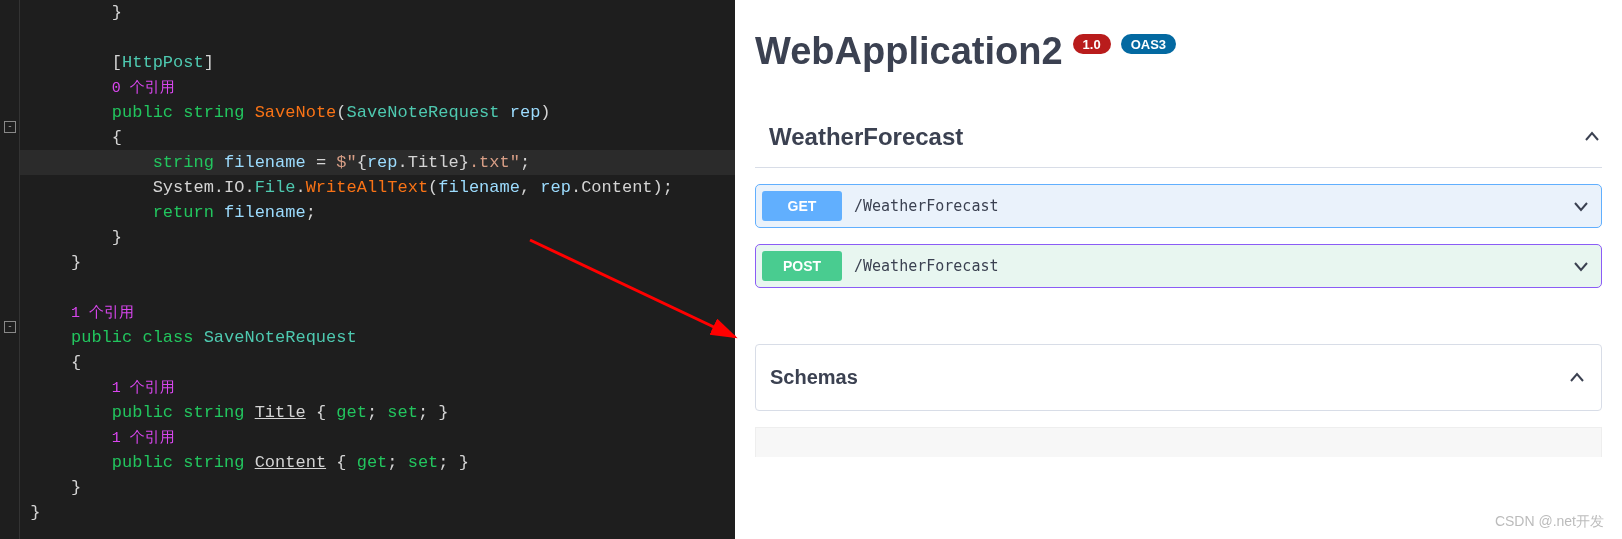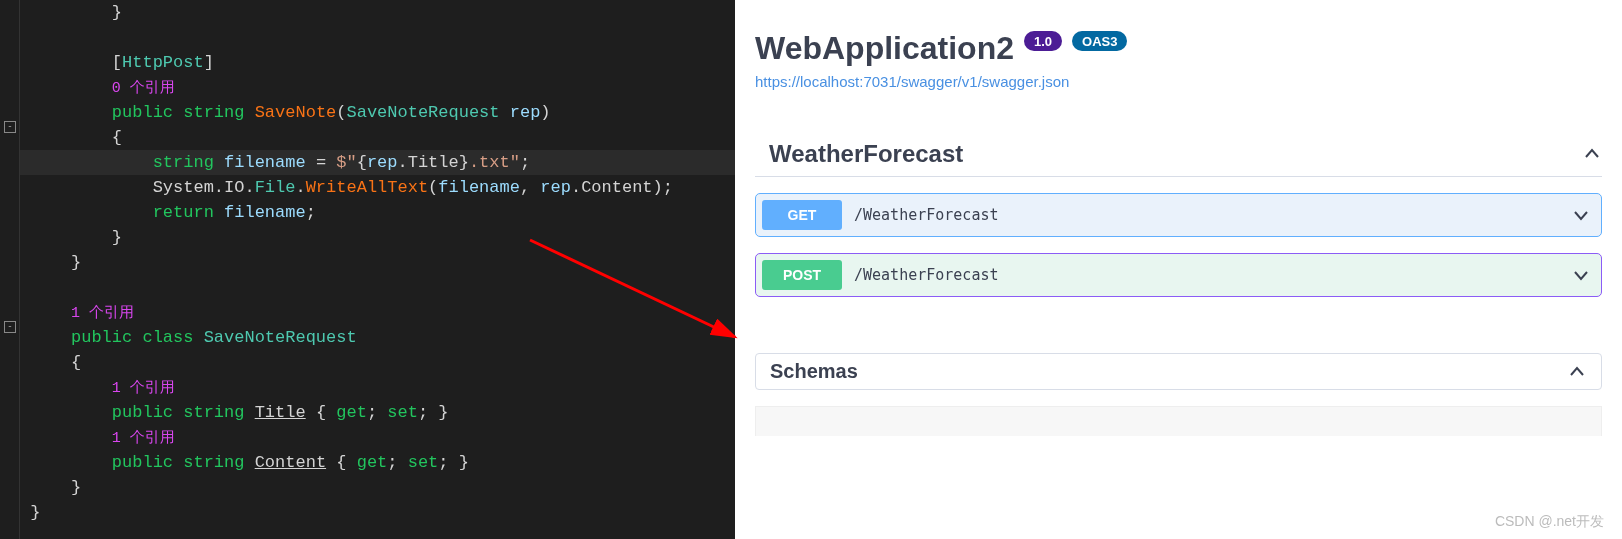--- a/index.html
+++ b/index.html
@@ -51,33 +51,33 @@
   .swagger {
     flex: 1; height: 539px;
     background: #fff;
     color: #3b4151;
     font-family: -apple-system, BlinkMacSystemFont, "Segoe UI", sans-serif;
     padding: 30px 20px 0 20px;
     position: relative;
     overflow: hidden;
   }
   .sw-titlebar { display: flex; align-items: center; gap: 10px; }
-  .sw-title { font-size: 32px; font-weight: 700; color: #3b4151; }
+  .sw-title { font-size: 38px; font-weight: 700; color: #3b4151; }
   .badge {
     display: inline-block; font-size: 13px; font-weight: 700;
     color: #fff; border-radius: 20px; padding: 3px 10px 2px 10px;
     position: relative; top: -8px;
   }
-  .badge-ver { background: #4c1d95; }
+  .badge-ver { background: #b91c1c; }
   .badge-oas { background: #0369a1; }
   .sw-url { font-size: 15px; color: #4990e2; margin-top: 6px; }
   .section {
     margin-top: 50px; border-bottom: 1px solid #d8dde7;
     display: flex; justify-content: space-between; align-items: center;
-    padding-bottom: 8px;
+    padding-bottom: 16px;
   }
   .section h2 { font-size: 24px; font-weight: 700; color: #3b4151; padding-left: 14px; }
   .chev {
     width: 20px; height: 20px; display: inline-block;
   }
   .chev svg { stroke: #3b4151; stroke-width: 2; fill: none; }
 
   .op {
     margin-top: 16px; border-radius: 5px;
     display: flex; align-items: center; padding: 6px;
@@ -89,21 +89,21 @@
     font-size: 14px; font-weight: 700; color: #fff;
     width: 80px; text-align: center; border-radius: 3px;
     padding: 7px 0;
   }
   .m-get  { background: #61affe; }
   .m-post { background: #49cc90; }
   .path { font-family: Consolas, monospace; font-size: 15px; color: #3b4151; margin-left: 12px; }
   .op .chev { position: absolute; right: 10px; }
   .schemas {
     margin-top: 56px; border: 1px solid #d8dde7; border-radius: 4px;
-    padding: 6px 14px; display: flex; justify-content: space-between; align-items: center;
+    padding: 21px 14px; display: flex; justify-content: space-between; align-items: center;
   }
   .schemas h3 { font-size: 20px; font-weight: 700; color: #3b4151; }
   .schemas-inner {
     margin-top: 16px; height: 30px; background: #f7f7f7; border: 1px solid #eee;
     border-bottom: none;
   }
   .watermark {
     position: absolute; right: 18px; bottom: 8px;
     font-size: 14px; color: rgba(120,120,120,0.5);
     font-family: sans-serif;
@@ -123,21 +123,20 @@
   <div class="code-area" id="code-area"><div class="code-line">         <span class="c-brace">}</span></div><div class="code-line"></div><div class="code-line">         <span class="c-brace">[</span><span class="c-type">HttpPost</span><span class="c-brace">]</span></div><div class="code-line">         <span class="c-ref">0 个引用</span></div><div class="code-line">         <span class="c-kw">public </span><span class="c-kw">string </span><span class="c-fn">SaveNote</span><span class="c-brace">(</span><span class="c-type">SaveNoteRequest </span><span class="c-id">rep</span><span class="c-brace">)</span></div><div class="code-line">         <span class="c-brace">{</span></div><div class="code-line hl">             <span class="c-kw">string </span><span class="c-id">filename </span><span>= </span><span class="c-str">$"</span><span>{</span><span class="c-id">rep</span><span>.</span><span>Title</span><span>}</span><span class="c-str">.txt"</span><span>;</span></div><div class="code-line">             <span>System</span><span>.</span><span>IO</span><span>.</span><span class="c-type">File</span><span>.</span><span class="c-fn">WriteAllText</span><span class="c-brace">(</span><span class="c-id">filename</span><span>, </span><span class="c-id">rep</span><span>.</span><span>Content</span><span>);</span></div><div class="code-line">             <span class="c-kw">return </span><span class="c-id">filename</span><span>;</span></div><div class="code-line">         <span class="c-brace">}</span></div><div class="code-line">     <span class="c-brace">}</span></div><div class="code-line"></div><div class="code-line">     <span class="c-ref">1 个引用</span></div><div class="code-line">     <span class="c-kw">public </span><span class="c-kw">class </span><span class="c-type">SaveNoteRequest</span></div><div class="code-line">     <span class="c-brace">{</span></div><div class="code-line">         <span class="c-ref">1 个引用</span></div><div class="code-line">         <span class="c-kw">public </span><span class="c-kw">string </span><span class="underline">Title</span><span class="c-brace"> { </span><span class="c-kw">get</span><span>; </span><span class="c-kw">set</span><span class="c-brace">; }</span></div><div class="code-line">         <span class="c-ref">1 个引用</span></div><div class="code-line">         <span class="c-kw">public </span><span class="c-kw">string </span><span class="underline">Content</span><span class="c-brace"> { </span><span class="c-kw">get</span><span>; </span><span class="c-kw">set</span><span class="c-brace">; }</span></div><div class="code-line">     <span class="c-brace">}</span></div><div class="code-line"> <span class="c-brace">}</span></div></div>
 </div>
 
 <div class="swagger">
 
   <div class="sw-titlebar">
     <span class="sw-title">WebApplication2</span>
     <span class="badge badge-ver">1.0</span>
     <span class="badge badge-oas">OAS3</span>
   </div>
-  <div class="sw-url">https://localhost:7031/swagger/v1/swagger.json</div>
 
   <div class="section">
     <h2>WeatherForecast</h2>
     <span class="chev">
       <svg viewBox="0 0 20 20">
           <polyline points="4,13 10,6 16,13"></polyline>
         </svg>
     </span>
   </div>
 

